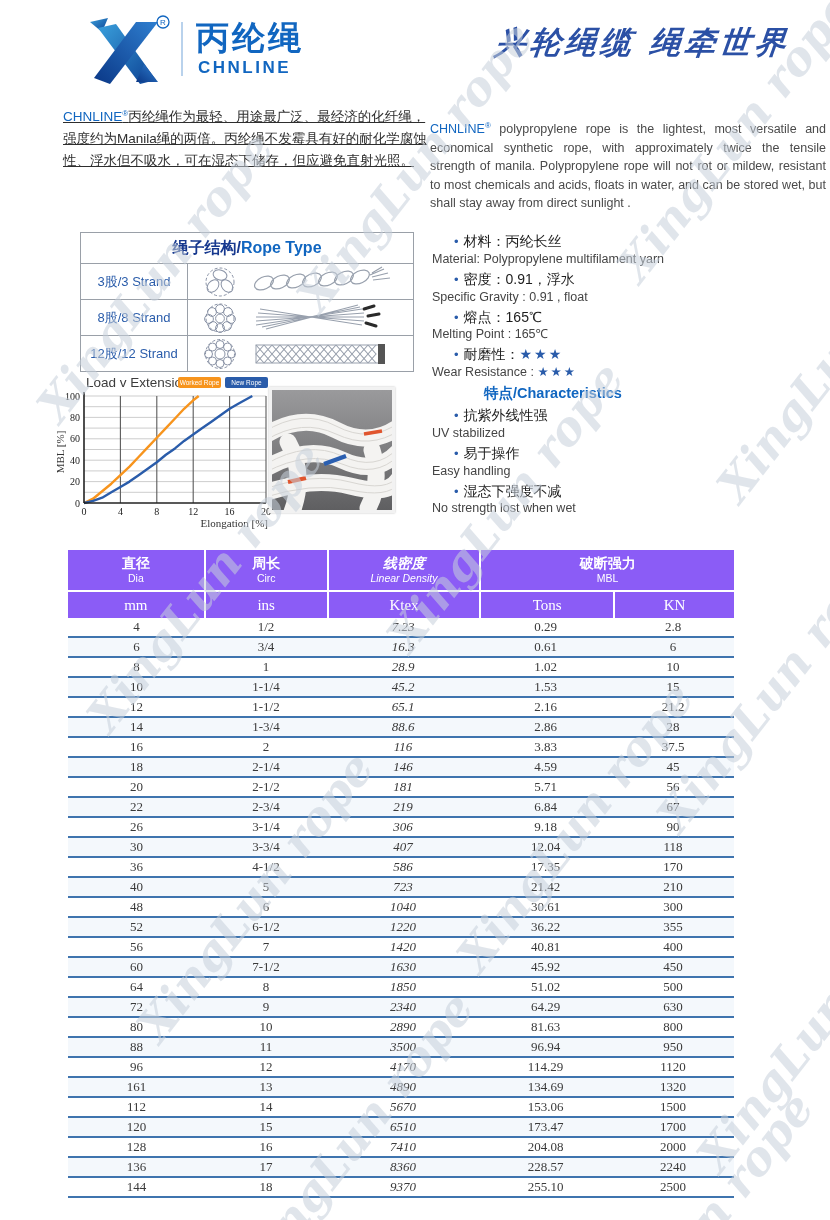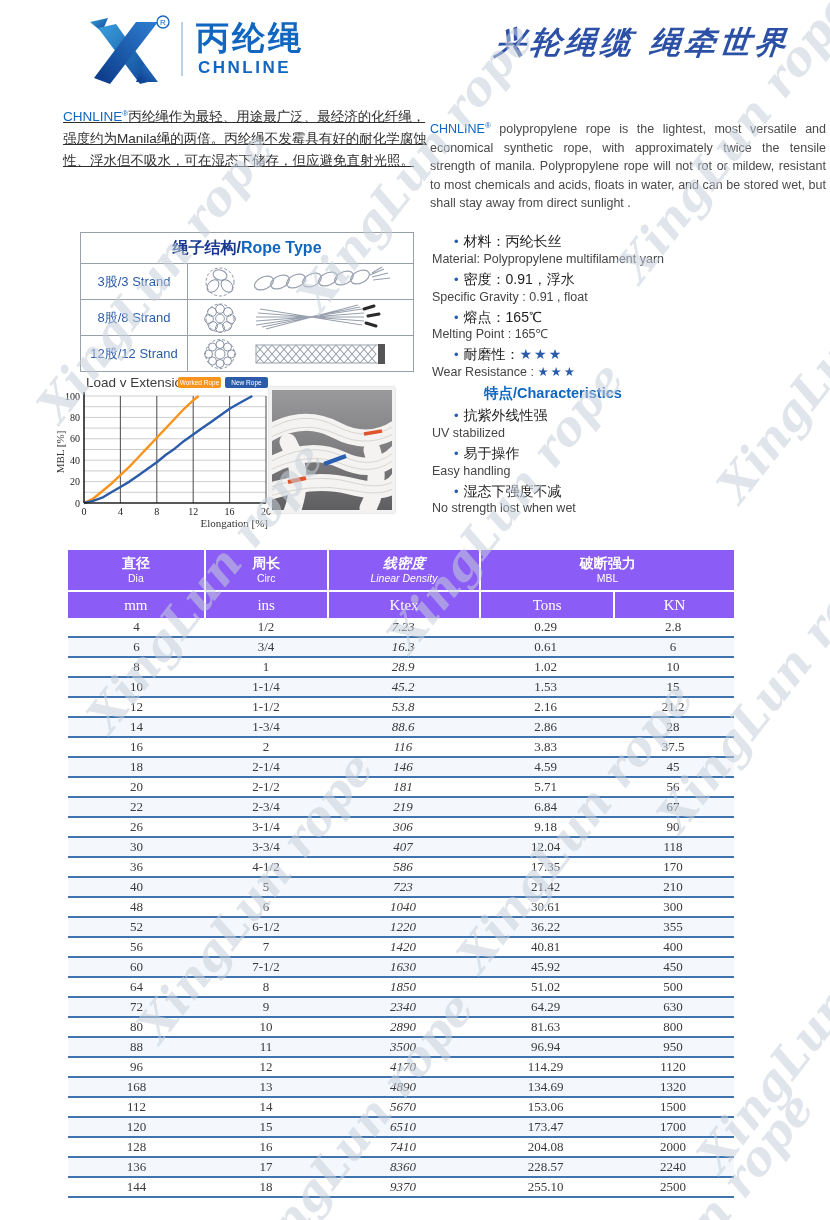--- a/index.html
+++ b/index.html
@@ -350,21 +350,21 @@
         <div class="t-row alt">
           <span class="tc c1">10</span>
           <span class="tc c2">1-1/4</span>
           <span class="tc c3">45.2</span>
           <span class="tc c4">1.53</span>
           <span class="tc c5">15</span>
         </div>
         <div class="t-row">
           <span class="tc c1">12</span>
           <span class="tc c2">1-1/2</span>
-          <span class="tc c3">53.8</span>
+          <span class="tc c3">65.1</span>
           <span class="tc c4">2.16</span>
           <span class="tc c5">21.2</span>
         </div>
         <div class="t-row alt">
           <span class="tc c1">14</span>
           <span class="tc c2">1-3/4</span>
           <span class="tc c3">88.6</span>
           <span class="tc c4">2.86</span>
           <span class="tc c5">28</span>
         </div>
@@ -481,21 +481,21 @@
           <span class="tc c5">950</span>
         </div>
         <div class="t-row">
           <span class="tc c1">96</span>
           <span class="tc c2">12</span>
           <span class="tc c3">4170</span>
           <span class="tc c4">114.29</span>
           <span class="tc c5">1120</span>
         </div>
         <div class="t-row alt">
-          <span class="tc c1">168</span>
+          <span class="tc c1">161</span>
           <span class="tc c2">13</span>
           <span class="tc c3">4890</span>
           <span class="tc c4">134.69</span>
           <span class="tc c5">1320</span>
         </div>
         <div class="t-row">
           <span class="tc c1">112</span>
           <span class="tc c2">14</span>
           <span class="tc c3">5670</span>
           <span class="tc c4">153.06</span>

